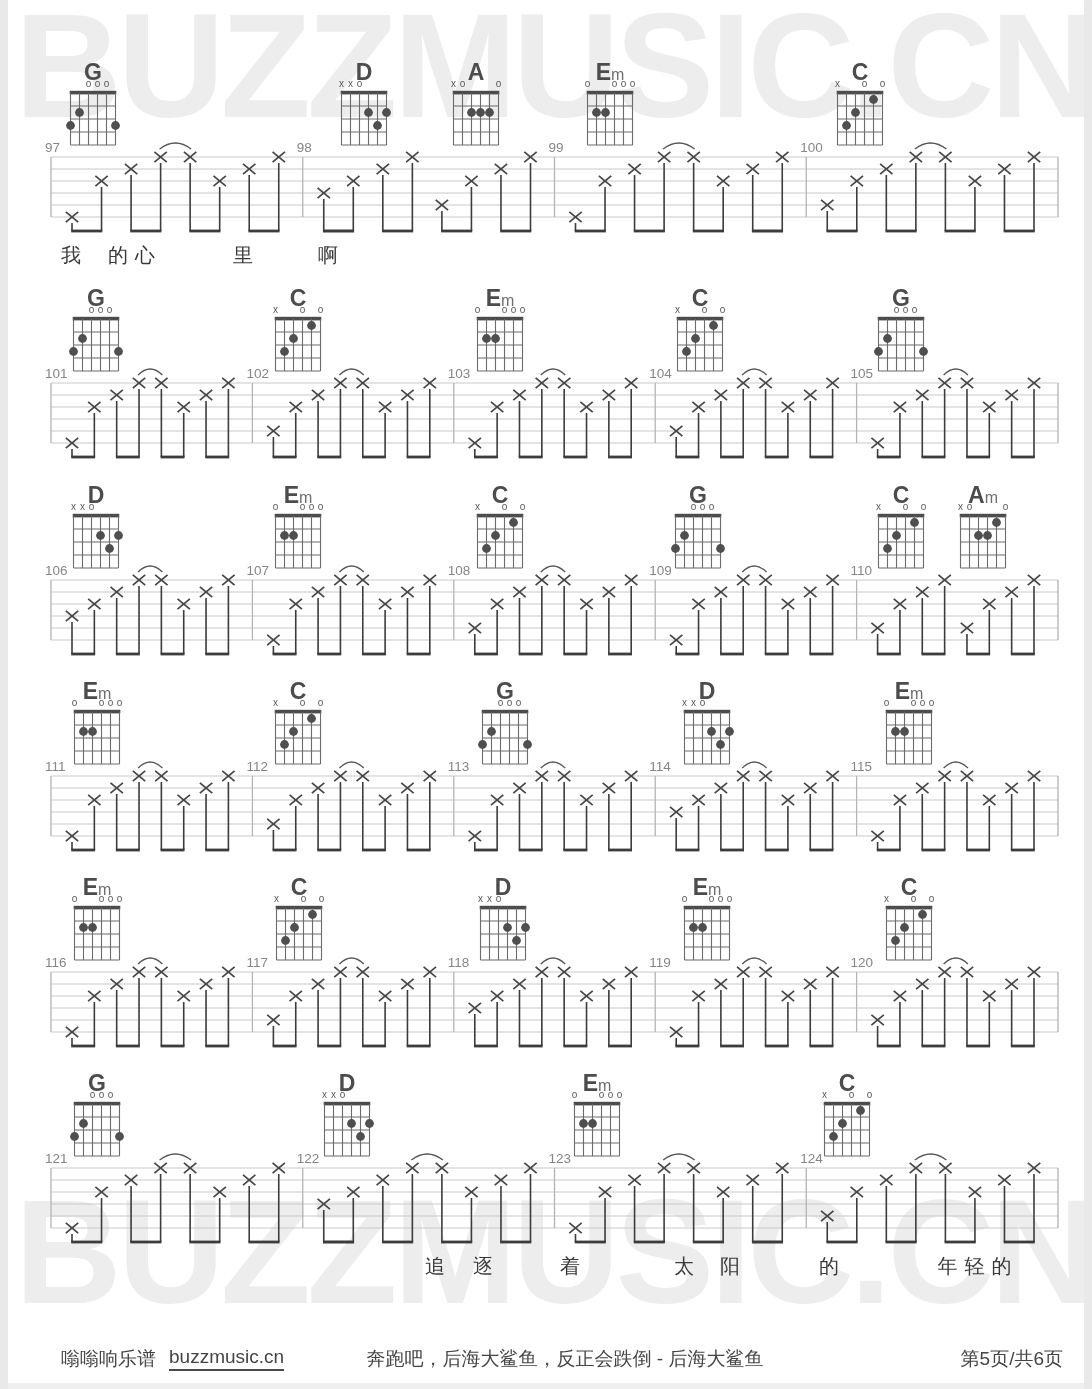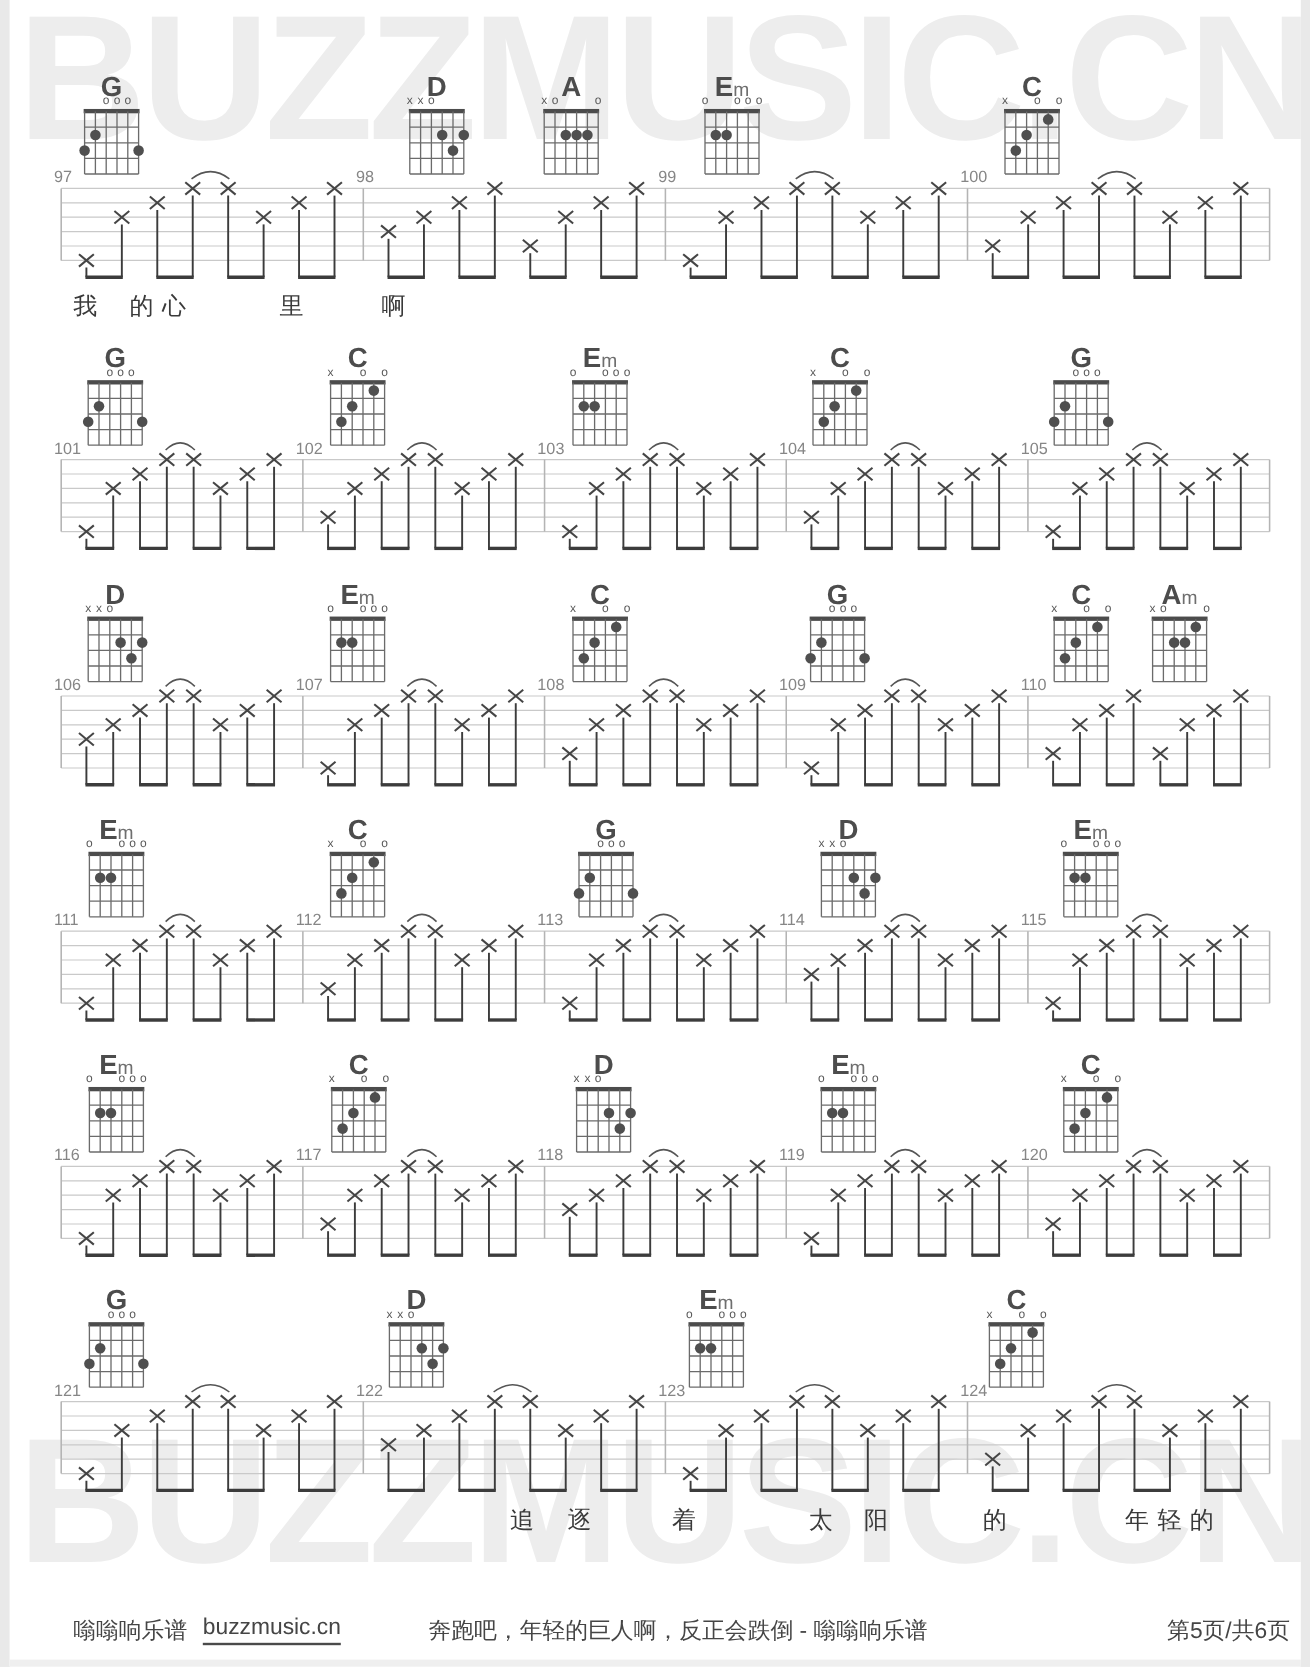--- a/index.html
+++ b/index.html
@@ -20,21 +20,21 @@
   .footer{
     position:absolute;left:0;top:1340px;width:1092px;height:36px;z-index:2;
     font-size:19px;color:#454545;margin-left:11px;
   }
   .footer .brand{position:absolute;left:42px;top:6px;}
   .footer .site-link{
     position:absolute;left:150px;top:6px;color:#454545;text-decoration:none;
     border-bottom:2px solid #4a4a4a;padding-bottom:1px;cursor:pointer;
   }
   .footer .song{position:absolute;left:50%;transform:translateX(-50%);top:6px;white-space:nowrap;}
-  .footer .pageinfo{position:absolute;right:36px;top:6px;}
+  .footer .pageinfo{position:absolute;right:48px;top:6px;}
   .bottom-strip{position:absolute;left:0;top:1383px;width:1092px;height:6px;background:#efefef;z-index:0;}
 </style>
 </head>
 <body>
 
 <div class="page">
 
   <div class="watermark top">BUZZMUSIC.CN</div>
   <div class="watermark bottom">BUZZMUSIC.CN</div>
   <div class="bottom-strip"></div>
@@ -2078,17 +2078,17 @@
           <text x="676" y="1273" text-anchor="middle" font-size="20" fill="#3a3a3a">太</text>
           <text x="722" y="1273" text-anchor="middle" font-size="20" fill="#3a3a3a">阳</text>
           <text x="821" y="1273" text-anchor="middle" font-size="20" fill="#3a3a3a">的</text>
           <text x="970" y="1273" text-anchor="middle" font-size="20" fill="#3a3a3a" letter-spacing="7">年轻的</text>
         </g>
       </svg></div>
 
   <div class="footer">
     <span class="brand">嗡嗡响乐谱</span>
     <a class="site-link">buzzmusic.cn</a>
-    <span class="song">奔跑吧，年轻的巨人啊，反正会跌倒 - 嗡嗡响乐谱</span>
+    <span class="song">奔跑吧，后海大鲨鱼，反正会跌倒 - 后海大鲨鱼</span>
     <span class="pageinfo">第5页/共6页</span>
   </div>
 
 </div>
 
 </body></html>

